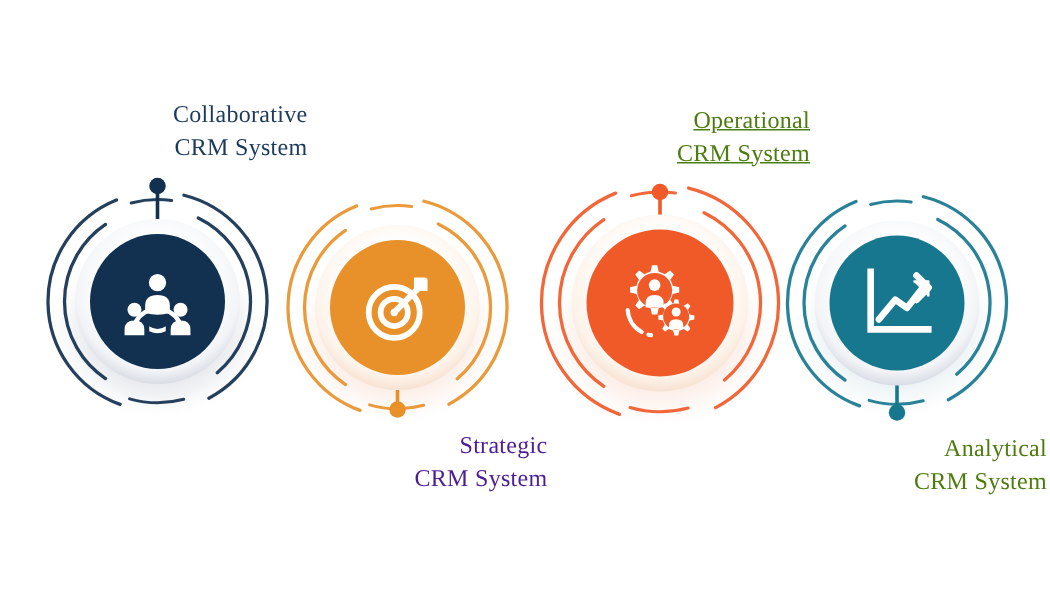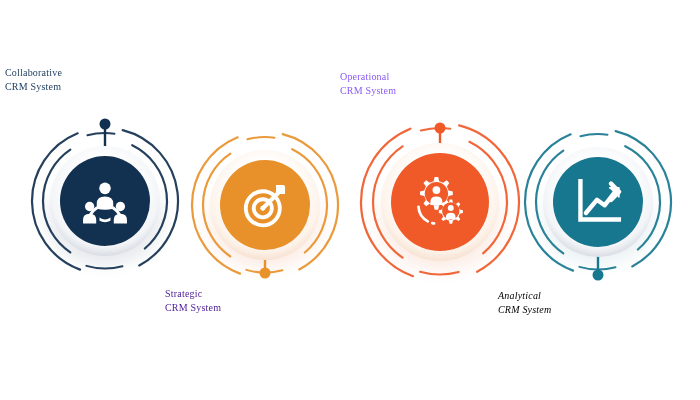--- a/index.html
+++ b/index.html
@@ -7,23 +7,23 @@
     width:700px;height:400px;
     background:#ffffff;
     font-family:"Liberation Serif","DejaVu Serif",serif;
     overflow:hidden;
     position:relative;
   }
   #stage{position:absolute;left:0;top:0;width:700px;height:400px;}
   #stage svg{display:block;}
   .node-label{
     position:absolute;
-    text-align:left;
+    text-align:right;
     line-height:1.35;
-    font-size:10px;
+    font-size:16px;
     letter-spacing:.2px;
     white-space:nowrap;
     pointer-events:none;
   }
   .node-label .l1,.node-label .l2{display:block;}
 </style>
 </head>
 <body>
 
 <div id="stage">
@@ -190,22 +190,22 @@
 
   <div id="labels-layer">
       <div class="node-label" style="color: rgb(27, 58, 92); width: 200px; left: 5px; top: 66px;">
         <span class="l1">Collaborative</span>
         <span class="l2">CRM System</span>
       </div>
       <div class="node-label" style="color: #4c1d95; width: 200px; left: 165px; top: 287px;">
         <span class="l1">Strategic</span>
         <span class="l2">CRM System</span>
       </div>
-      <div class="node-label" style="color: #8b5cf6; width: 200px; left: 340px; top: 70px;">
+      <div class="node-label" style="color: #4d7c0f; width: 200px; left: 340px; top: 70px; text-decoration: underline;">
         <span class="l1">Operational</span>
         <span class="l2">CRM System</span>
       </div>
-      <div class="node-label" style="color: #000000; width: 200px; left: 498px; top: 289px; font-style: italic;">
+      <div class="node-label" style="color: #4d7c0f; width: 200px; left: 498px; top: 289px;">
         <span class="l1">Analytical</span>
         <span class="l2">CRM System</span>
       </div>
     </div>
 </div>
 
 </body></html>

